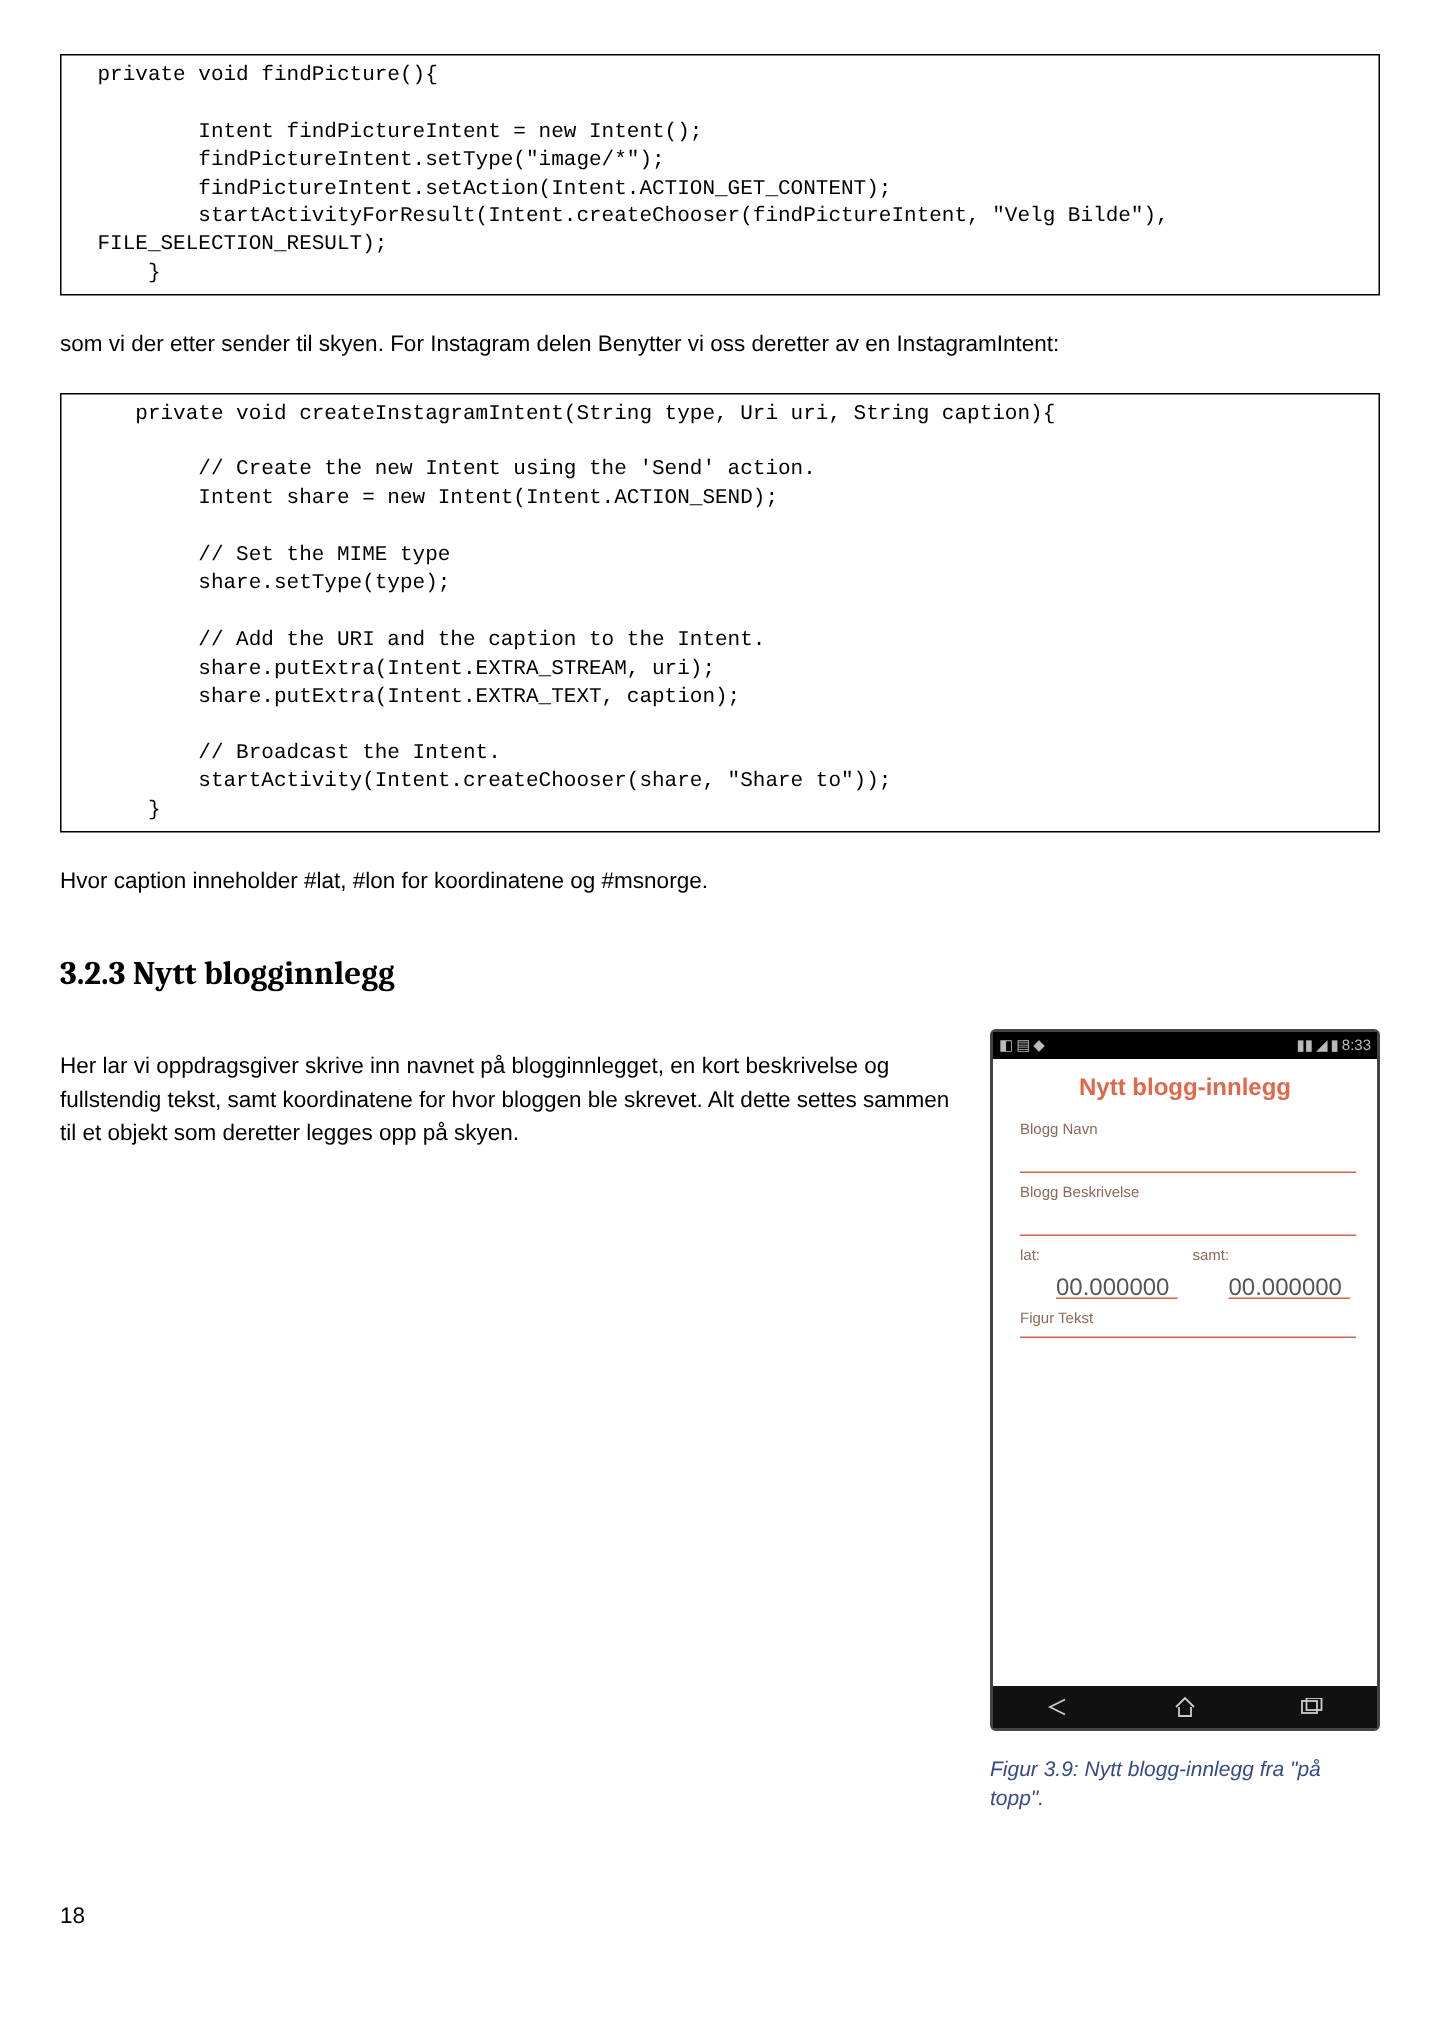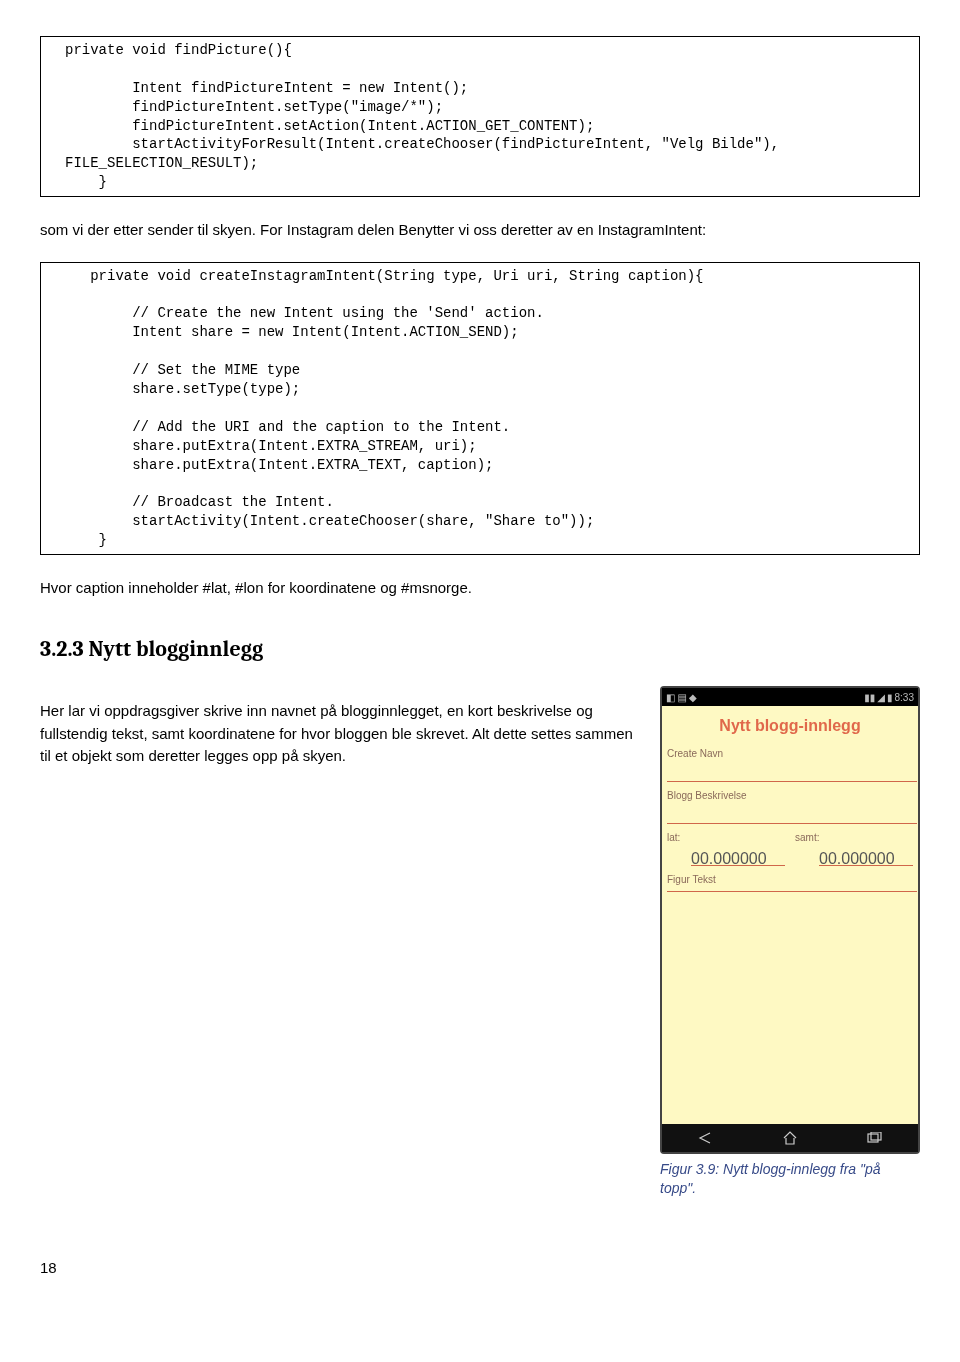--- a/index.html
+++ b/index.html
@@ -50,23 +50,23 @@
     font-size: 10px;
     height: 18px;
     display: flex;
     justify-content: space-between;
     align-items: center;
     padding: 0 4px;
     font-family: Arial, sans-serif;
   }
   .statusbar .left, .statusbar .right { display: flex; gap: 2px; align-items: center; }
   .screen {
-    background: #fef9c3;
+    background: #ffffff;
     min-height: 410px;
-    padding: 4px 5px;
+    padding: 4px 18px;
     font-family: Arial, sans-serif;
   }
   .screen-title {
     text-align: center;
     color: #e0684b;
     font-weight: bold;
     font-size: 16px;
     margin: 4px 0 8px 0;
   }
   .field-label {
@@ -95,21 +95,21 @@
     justify-content: space-around;
     align-items: center;
     color: #ccc;
     font-size: 12px;
   }
   .nav-icon { width: 40px; height: 18px; display:flex; justify-content:center; align-items:center; }
   .figure-caption {
     font-style: italic;
     color: #374a88;
     font-size: 14px;
-    margin-top: 6px;
+    margin-top: 16px;
     line-height: 1.3;
   }
   .page-number {
     font-size: 15px;
     margin-top: 60px;
     color: #000;
   }
 </style>
 </head>
 <body>
@@ -159,21 +159,21 @@
         </div>
         <div class="right">
           <span>▮▮</span>
           <span>◢</span>
           <span>▮</span>
           <span>8:33</span>
         </div>
       </div>
       <div class="screen">
         <div class="screen-title">Nytt blogg-innlegg</div>
-        <div class="field-label">Create Navn</div>
+        <div class="field-label">Blogg Navn</div>
         <div class="underline-input"></div>
         <div class="field-label">Blogg Beskrivelse</div>
         <div class="underline-input"></div>
         <div class="coord-row">
           <div class="coord-col">
             <span class="coord-label">lat:</span>
             <div class="coord-val">00.000000</div>
           </div>
           <div class="coord-col">
             <span class="coord-label">samt:</span>

